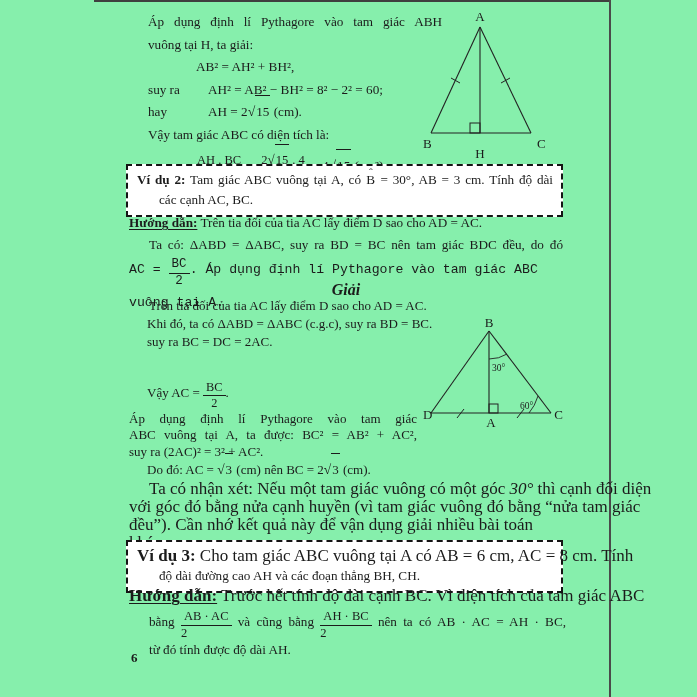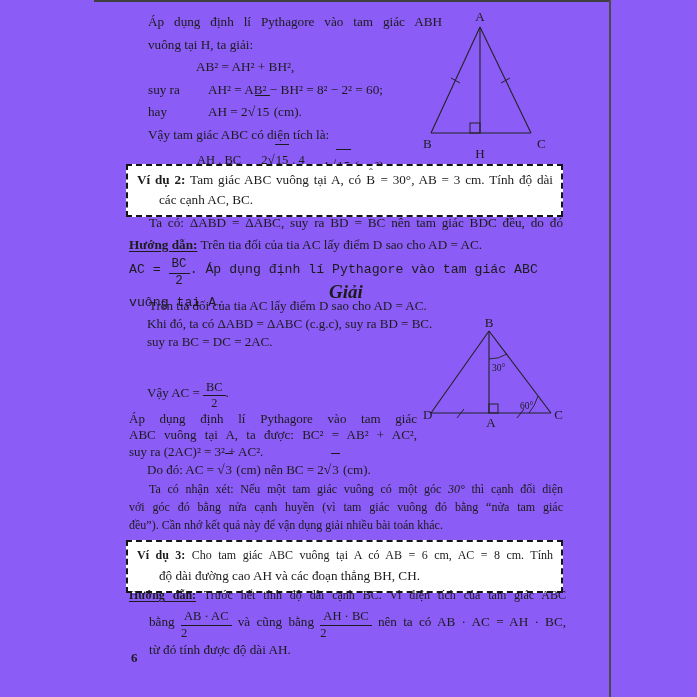--- a/index.html
+++ b/index.html
@@ -1,54 +1,54 @@
 <!DOCTYPE html>
 <html><head>
 <meta charset="utf-8">
 <style>
   html,body{margin:0;padding:0;background:#e8e8e6;}
   .stage{
     position:relative;width:697px;height:697px;margin:0 auto;
-    background:#8b5cf6;overflow:hidden;color:#1b1b1b;
+    background:#86efac;overflow:hidden;color:#1b1b1b;
     font-family:"Liberation Serif","DejaVu Serif",serif;
     font-size:13.2px;
   }
   .edge-top{position:absolute;left:94px;top:0;width:516px;height:2px;background:#3f3f3f;}
   .edge-right{position:absolute;left:609px;top:0;width:2px;height:697px;background:#4a4a4a;}
 
   .blk{position:absolute;}
   .ln{display:block;}
   .jl{text-align:justify;text-align-last:justify;white-space:nowrap;}
   .nw{white-space:nowrap;}
   .ind18{padding-left:18px;}
   .ind20{padding-left:20px;}
   .ind22{padding-left:22px;}
   .ind48{padding-left:48px;}
-  .sm{font-size:12px;}
+  .sm{font-size:17px;}
 
   #para1{left:148px;top:11px;width:294px;line-height:22.6px;}
   .tabline{display:flex;gap:12px;}
   .tabcol{width:48px;flex:none;}
   #para1 .frline{margin-left:46px;margin-top:3px;line-height:32px;}
 
   #fig1{left:423px;top:9px;width:138px;height:152px;}
   #fig2wrap{float:right;width:140px;height:112px;margin:2px 0 4px 6px;}
   svg text{font-family:"Liberation Serif","DejaVu Serif",serif;font-size:13px;fill:#1b1b1b;}
   svg .small-angle{font-size:9.5px;}
   svg line,svg path,svg rect{stroke:#222;fill:none;}
 
   .exbox{border:2.6px dashed #141414;padding:4px 8px 6px 9px;line-height:19.5px;background:#fff;}
   #box2{left:126px;top:164px;width:437px;box-sizing:border-box;}
   #box3{left:126px;top:540px;width:437px;box-sizing:border-box;}
   b.ex-label{font-weight:bold;}
   b.hd-label{font-weight:bold;text-decoration:underline;text-decoration-thickness:1.4px;text-underline-offset:2px;}
 
   #hd1{left:129px;top:212px;width:434px;line-height:21.5px;}
   #hd1 .frline{line-height:30px;font-family:Liberation Mono, monospace;}
-  #giai{left:129px;top:281px;width:434px;text-align:center;font-weight:bold;font-style:italic;font-size:19px;}
+  #giai{left:129px;top:281px;width:434px;text-align:center;font-weight:bold;font-style:italic;font-size:16px;}
 
   #sol{left:129px;top:297px;width:434px;font-size:13px;}
   .s-ln{line-height:18px;}
   .s-fr{line-height:30px;margin-top:27px;}
   .s-pa{line-height:16.5px;}
   .s-sq{line-height:20px;}
   .s-nx{line-height:18px;}
 
   #hd2{left:129px;top:585px;width:437px;}
   #hd2 .l1{line-height:21px;}
@@ -105,22 +105,22 @@
       <text x="57" y="149" text-anchor="middle">H</text>
     </svg>
   </div>
 
   <div class="blk exbox" id="box2">
     <span class="ln jl"><b class="ex-label">Ví dụ 2:</b> Tam giác ABC vuông tại A, có <span class="hat">B</span> = 30°, AB = 3 cm. Tính độ dài</span>
     <span class="ln ind22">các cạnh AC, BC.</span>
   </div>
 
   <div class="blk" id="hd1">
+    <span class="ln nw"><b class="hd-label">Hướng dẫn:</b> Trên tia đối của tia AC lấy điểm D sao cho AD = AC.</span>
     <span class="ln jl ind20">Ta có: ΔABD = ΔABC, suy ra BD = BC nên tam giác BDC đều, do đó</span>
-    <span class="ln nw"><b class="hd-label">Hướng dẫn:</b> Trên tia đối của tia AC lấy điểm D sao cho AD = AC.</span>
     <span class="ln frline">AC = <span class="frac"><span class="num">BC</span><span class="den">2</span></span>. Áp dụng định lí Pythagore vào tam giác ABC vuông tại A.</span>
   </div>
 
   <div class="blk" id="giai">Giải</div>
 
   <div class="blk" id="sol">
     <span class="ln s-ln ind20 nw">Trên tia đối của tia AC lấy điểm D sao cho AD = AC.</span>
 
     <div id="fig2wrap">
       <svg width="140" height="112" viewBox="0 0 140 112">

